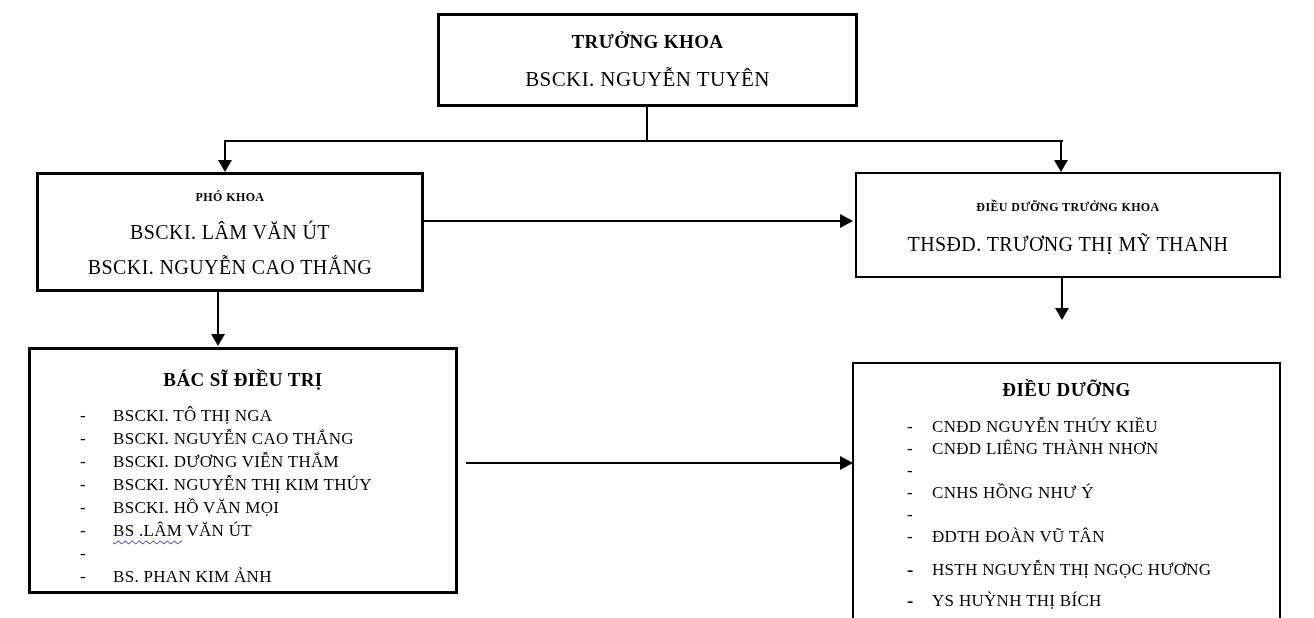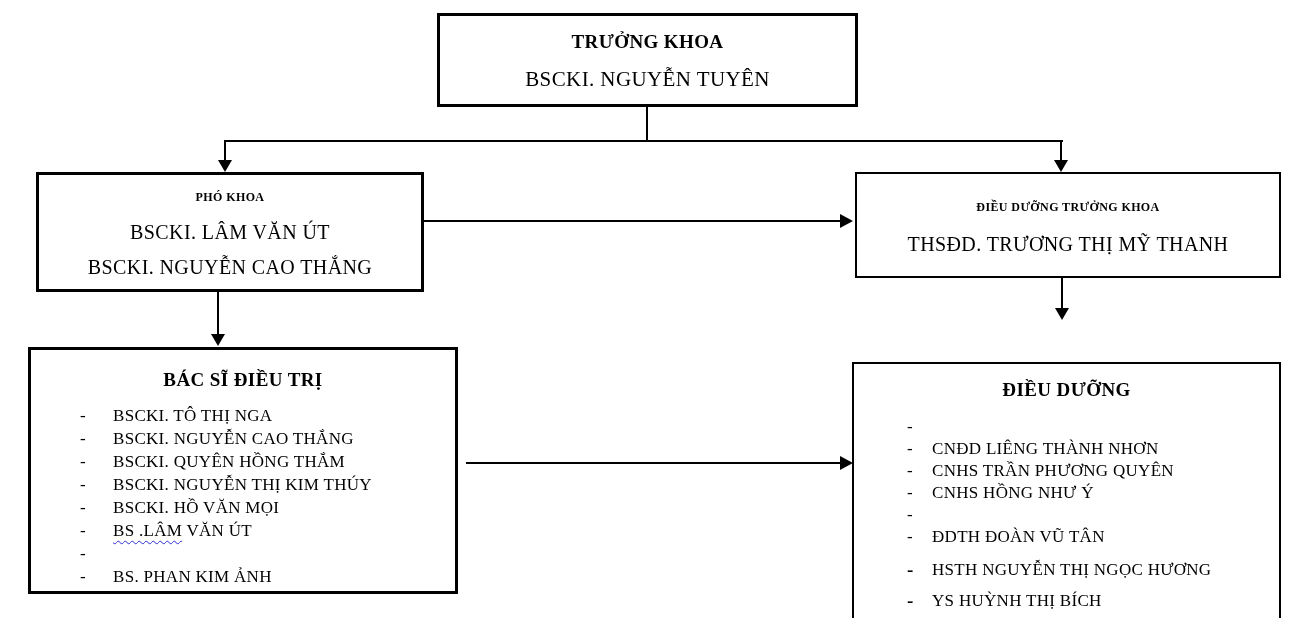--- a/index.html
+++ b/index.html
@@ -89,21 +89,21 @@
       <li class="row">
           <span class="dash">-</span>
           <span>BSCKI. TÔ THỊ NGA</span>
         </li>
       <li class="row">
           <span class="dash">-</span>
           <span>BSCKI. NGUYỄN CAO THẮNG</span>
         </li>
       <li class="row">
           <span class="dash">-</span>
-          <span>BSCKI. QUYÊN HỒNG THẮM</span>
+          <span>BSCKI. DƯƠNG VIỄN THẮM</span>
         </li>
       <li class="row">
           <span class="dash">-</span>
           <span>BSCKI. NGUYỄN THỊ KIM THÚY</span>
         </li>
       <li class="row">
           <span class="dash">-</span>
           <span>BSCKI. HỒ VĂN MỌI</span>
         </li>
       <li class="row">
@@ -118,28 +118,28 @@
           <span>BS. PHAN KIM ẢNH</span>
         </li>
     </ul>
   </div>
 
   <div class="box b5">
     <div class="btitle">ĐIỀU DƯỠNG</div>
     <ul class="plist">
       <li class="row">
           <span class="dash">-</span>
+          <span>CNĐD NGUYỄN THÚY KIỀU</span>
         </li>
       <li class="row">
           <span class="dash">-</span>
           <span>CNĐD LIÊNG THÀNH NHƠN</span>
         </li>
       <li class="row">
           <span class="dash">-</span>
-          <span>CNHS TRẦN PHƯƠNG QUYÊN</span>
         </li>
       <li class="row">
           <span class="dash">-</span>
           <span>CNHS HỒNG NHƯ Ý</span>
         </li>
       <li class="row">
           <span class="dash">-</span>
         </li>
       <li class="row">
           <span class="dash">-</span>

